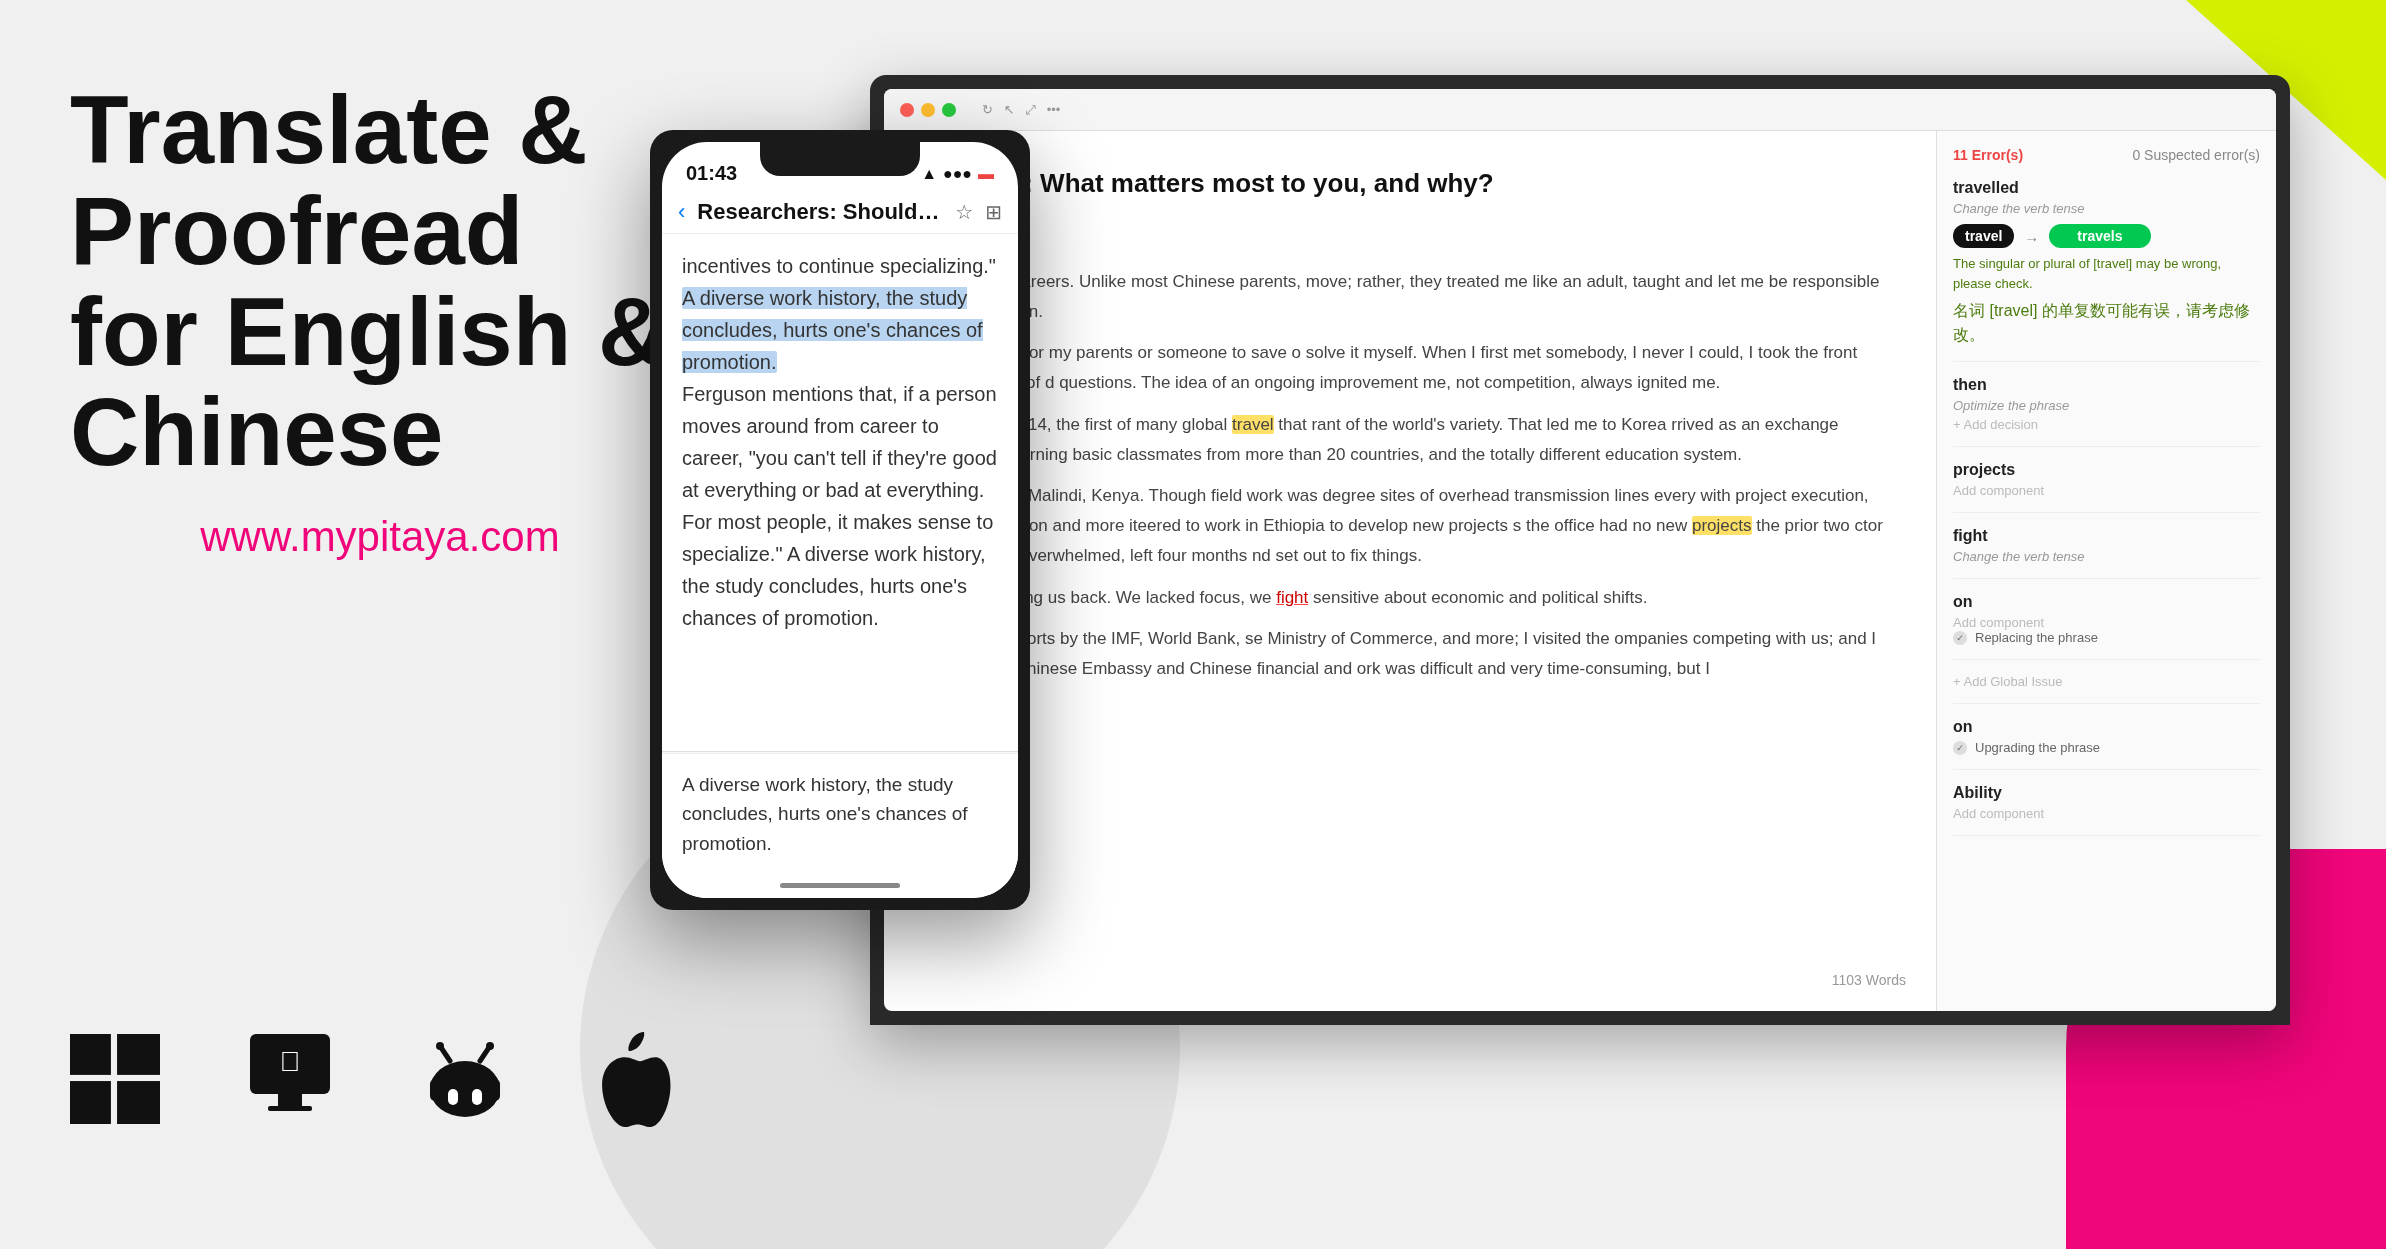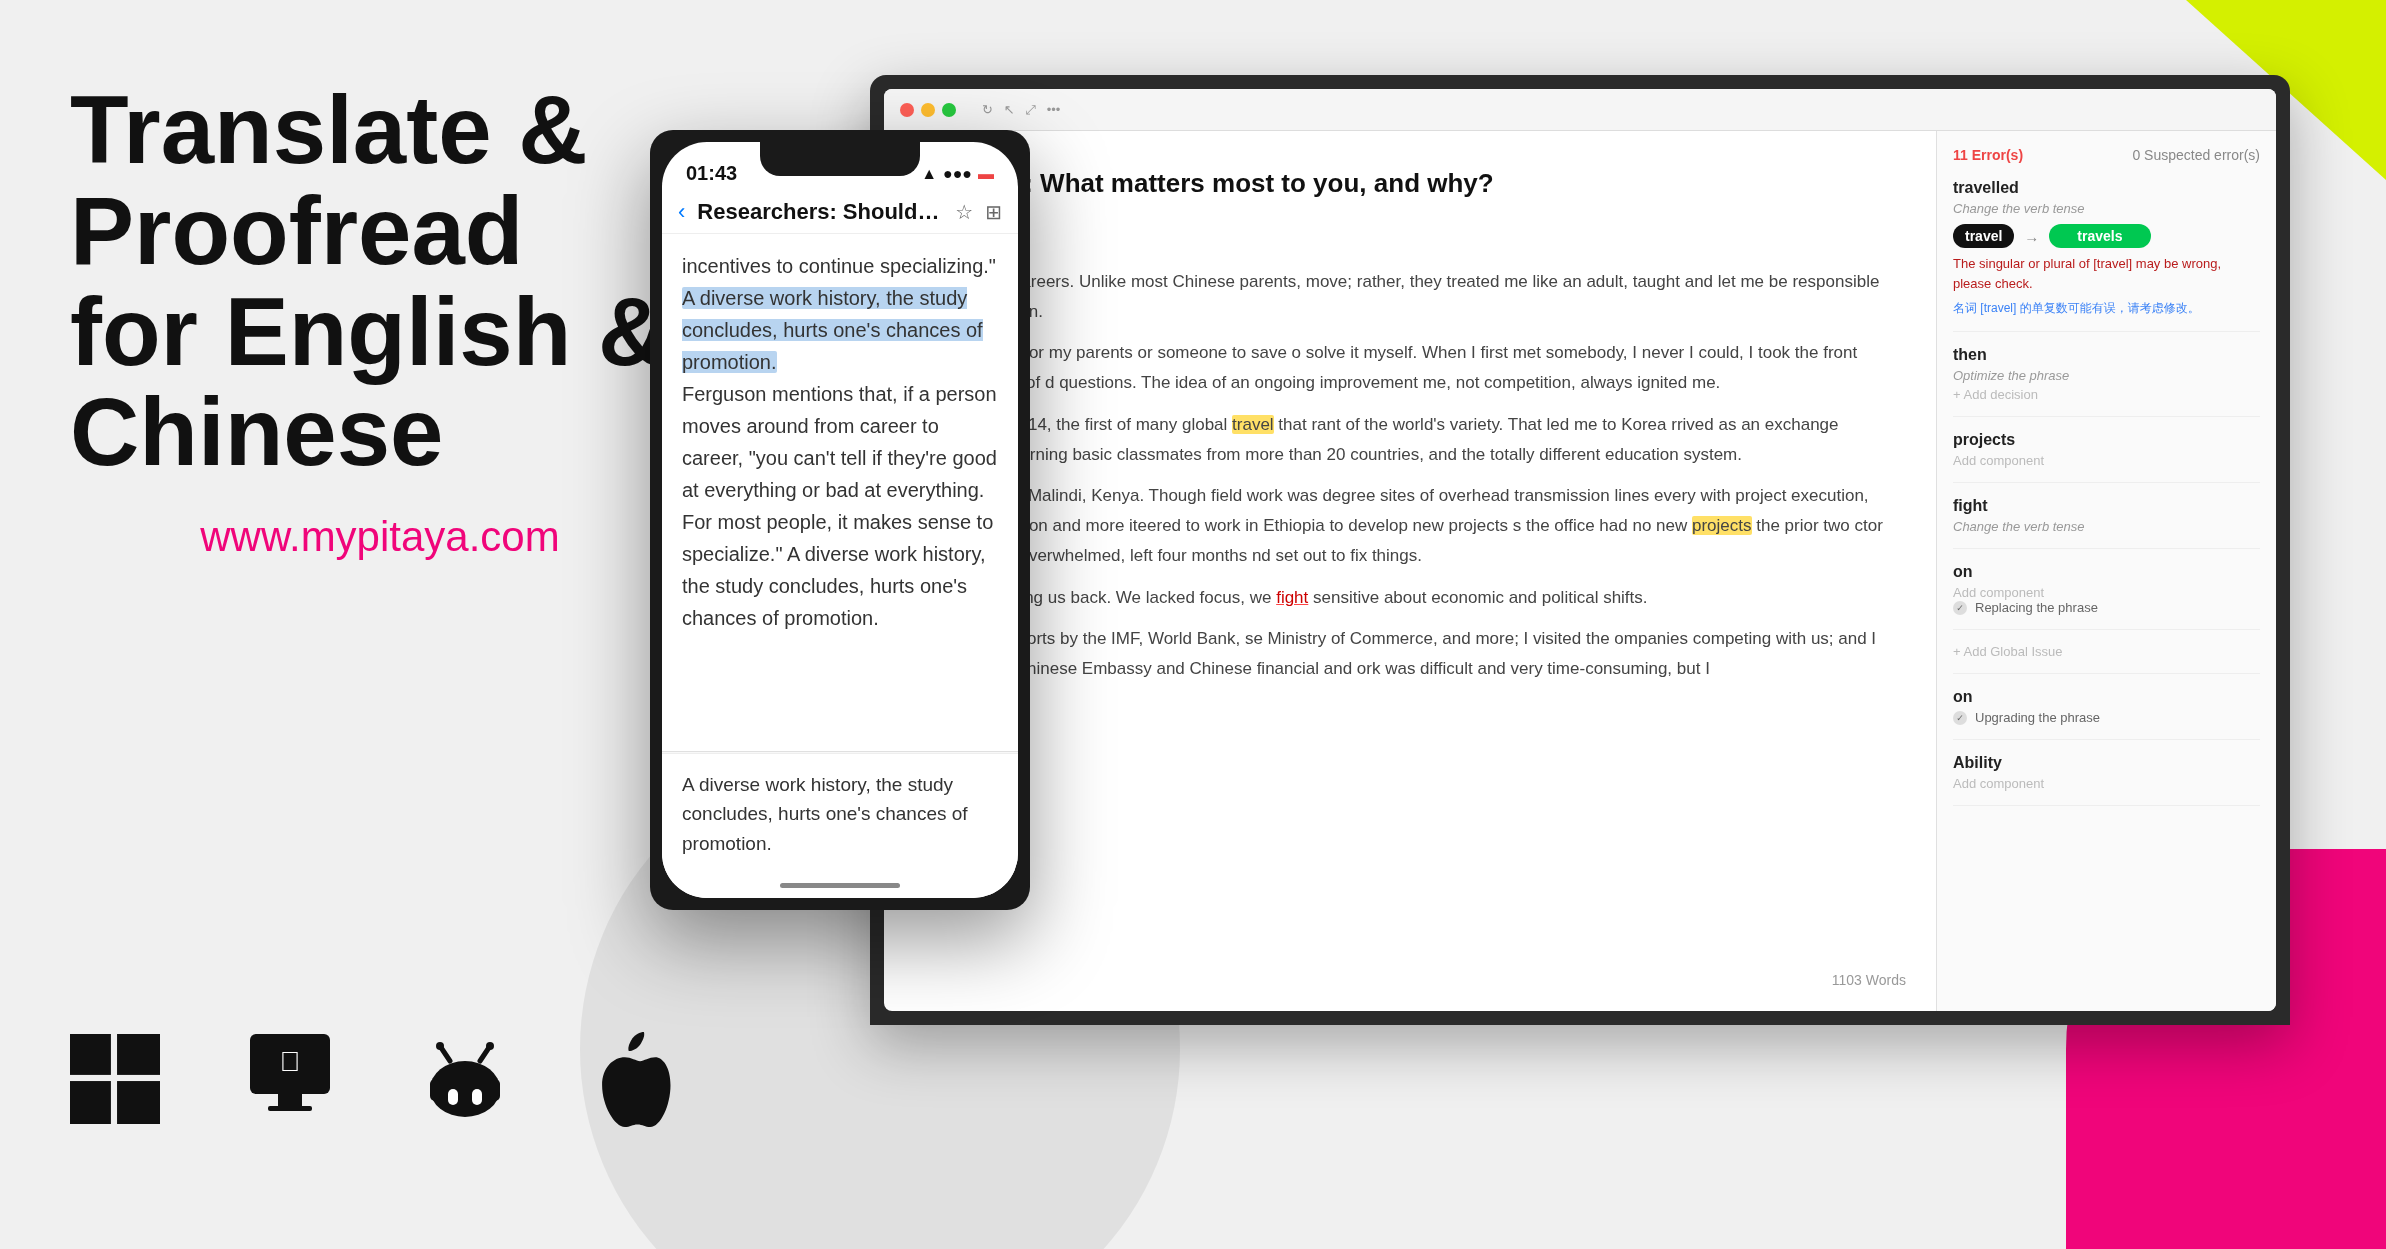--- a/index.html
+++ b/index.html
@@ -374,27 +374,27 @@
     .suggestion-correct {
       background: #00c851;
       color: #fff;
       padding: 4px 28px;
       border-radius: 16px;
       font-size: 14px;
       font-weight: 600;
     }
     .sidebar-note {
       font-size: 13px;
-      color: #b91c1c;
+      color: #4d7c0f;
       margin-top: 6px;
       line-height: 1.5;
     }
     .sidebar-note-cn {
-      font-size: 12px;
-      color: #3b82f6;
+      font-size: 16px;
+      color: #4d7c0f;
     }
     .add-component {
       font-size: 13px;
       color: #bbb;
       margin-top: 4px;
     }
     .sidebar-label {
       font-size: 13px;
       color: #666;
       display: flex;

